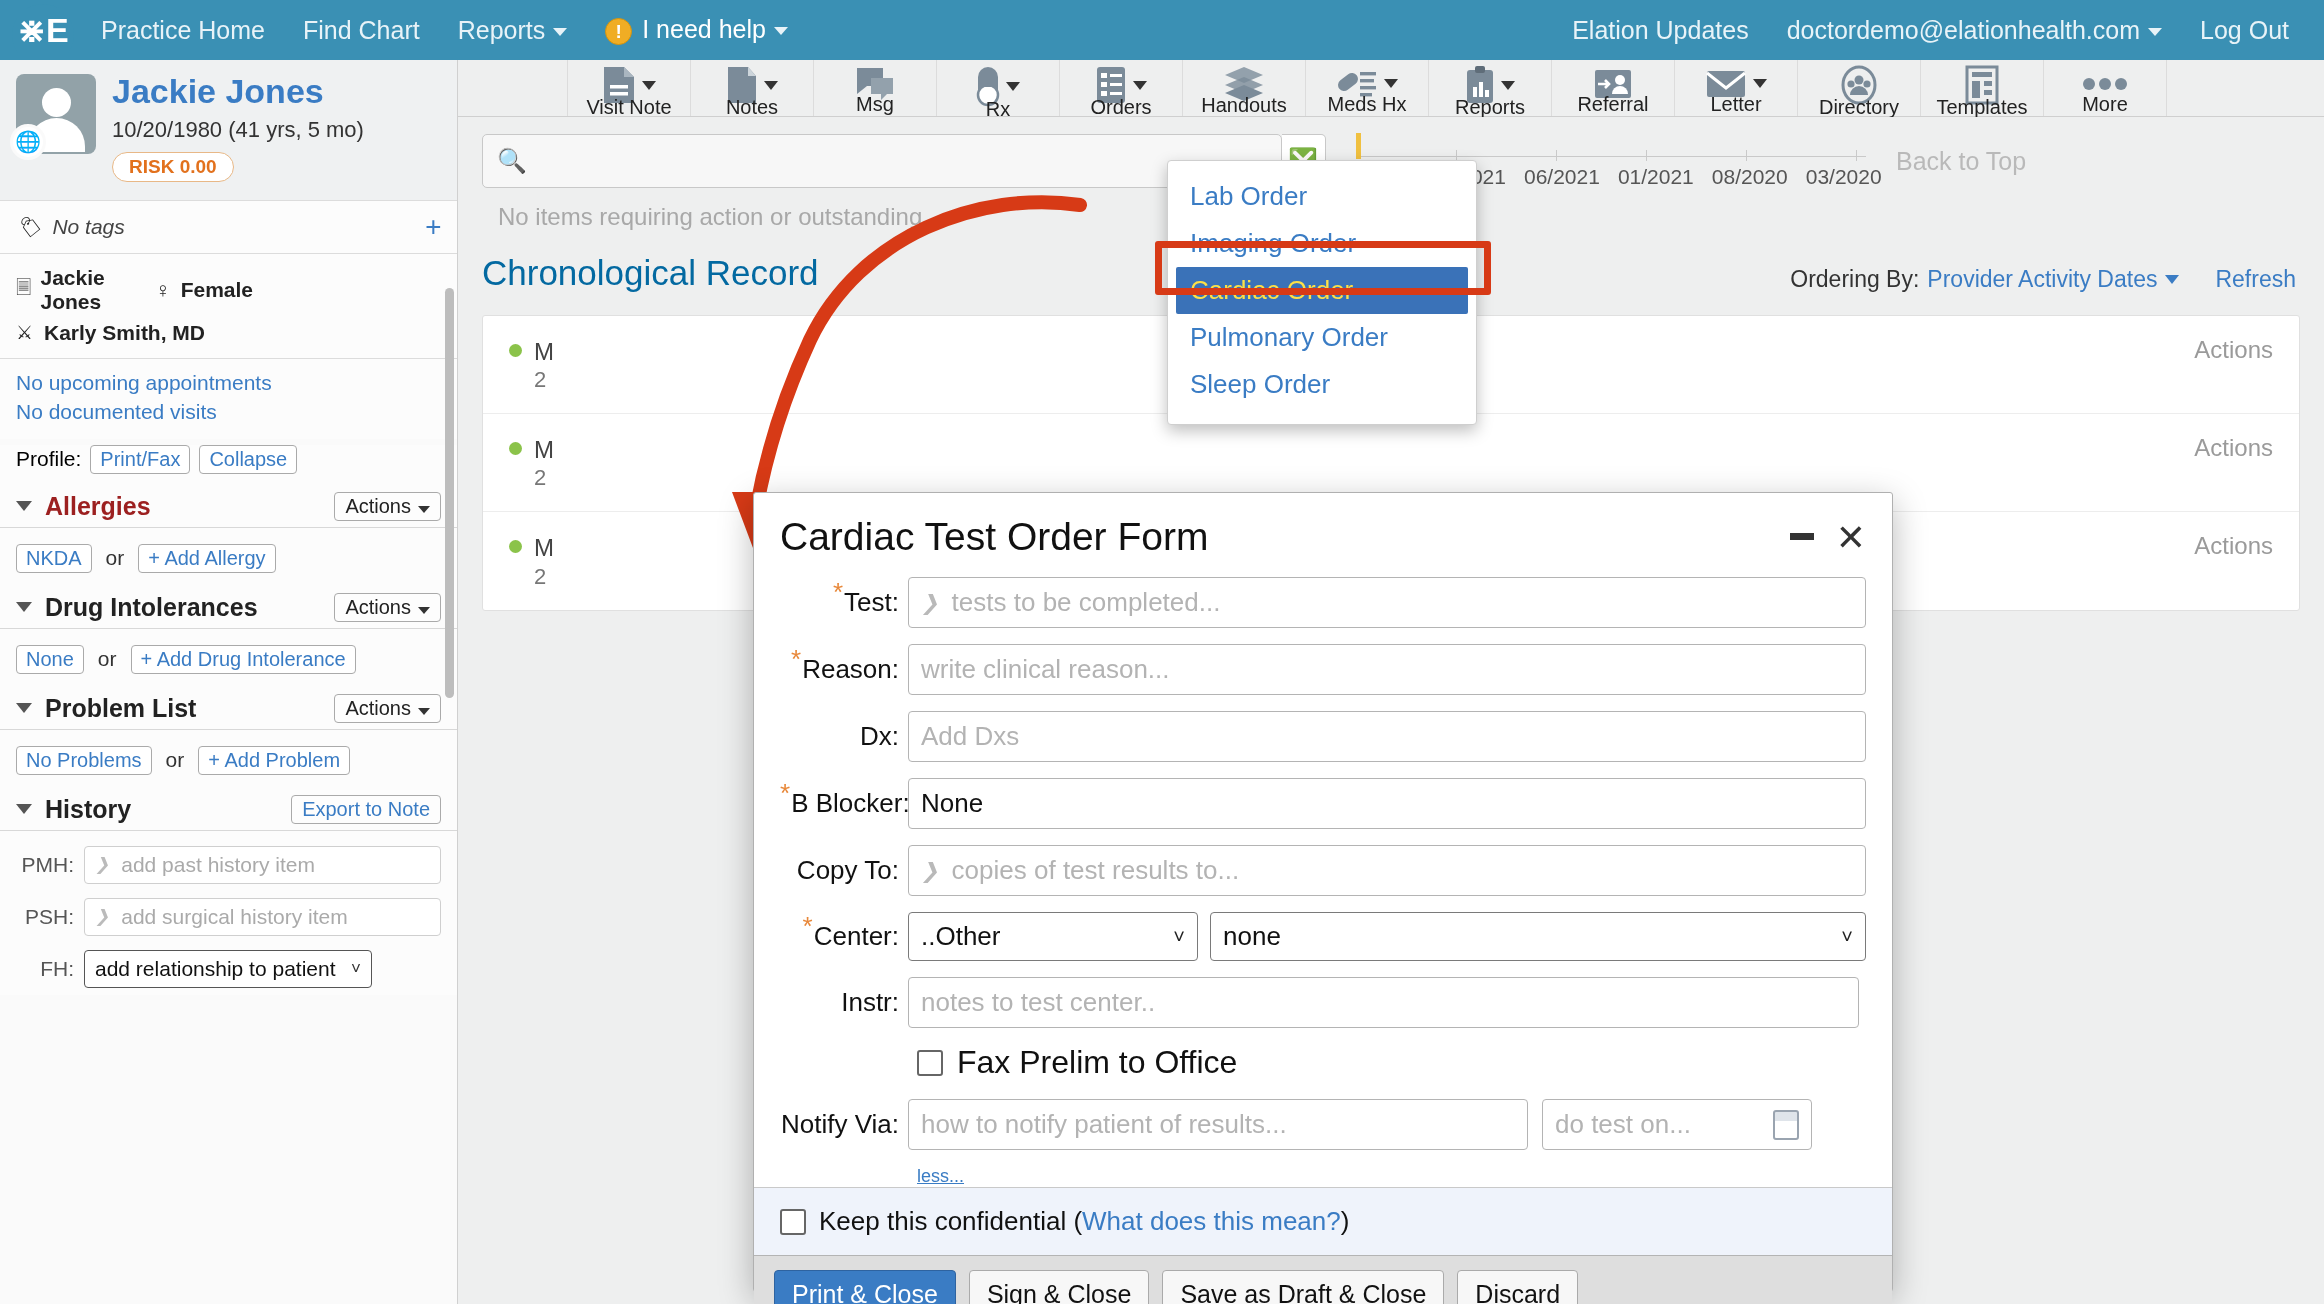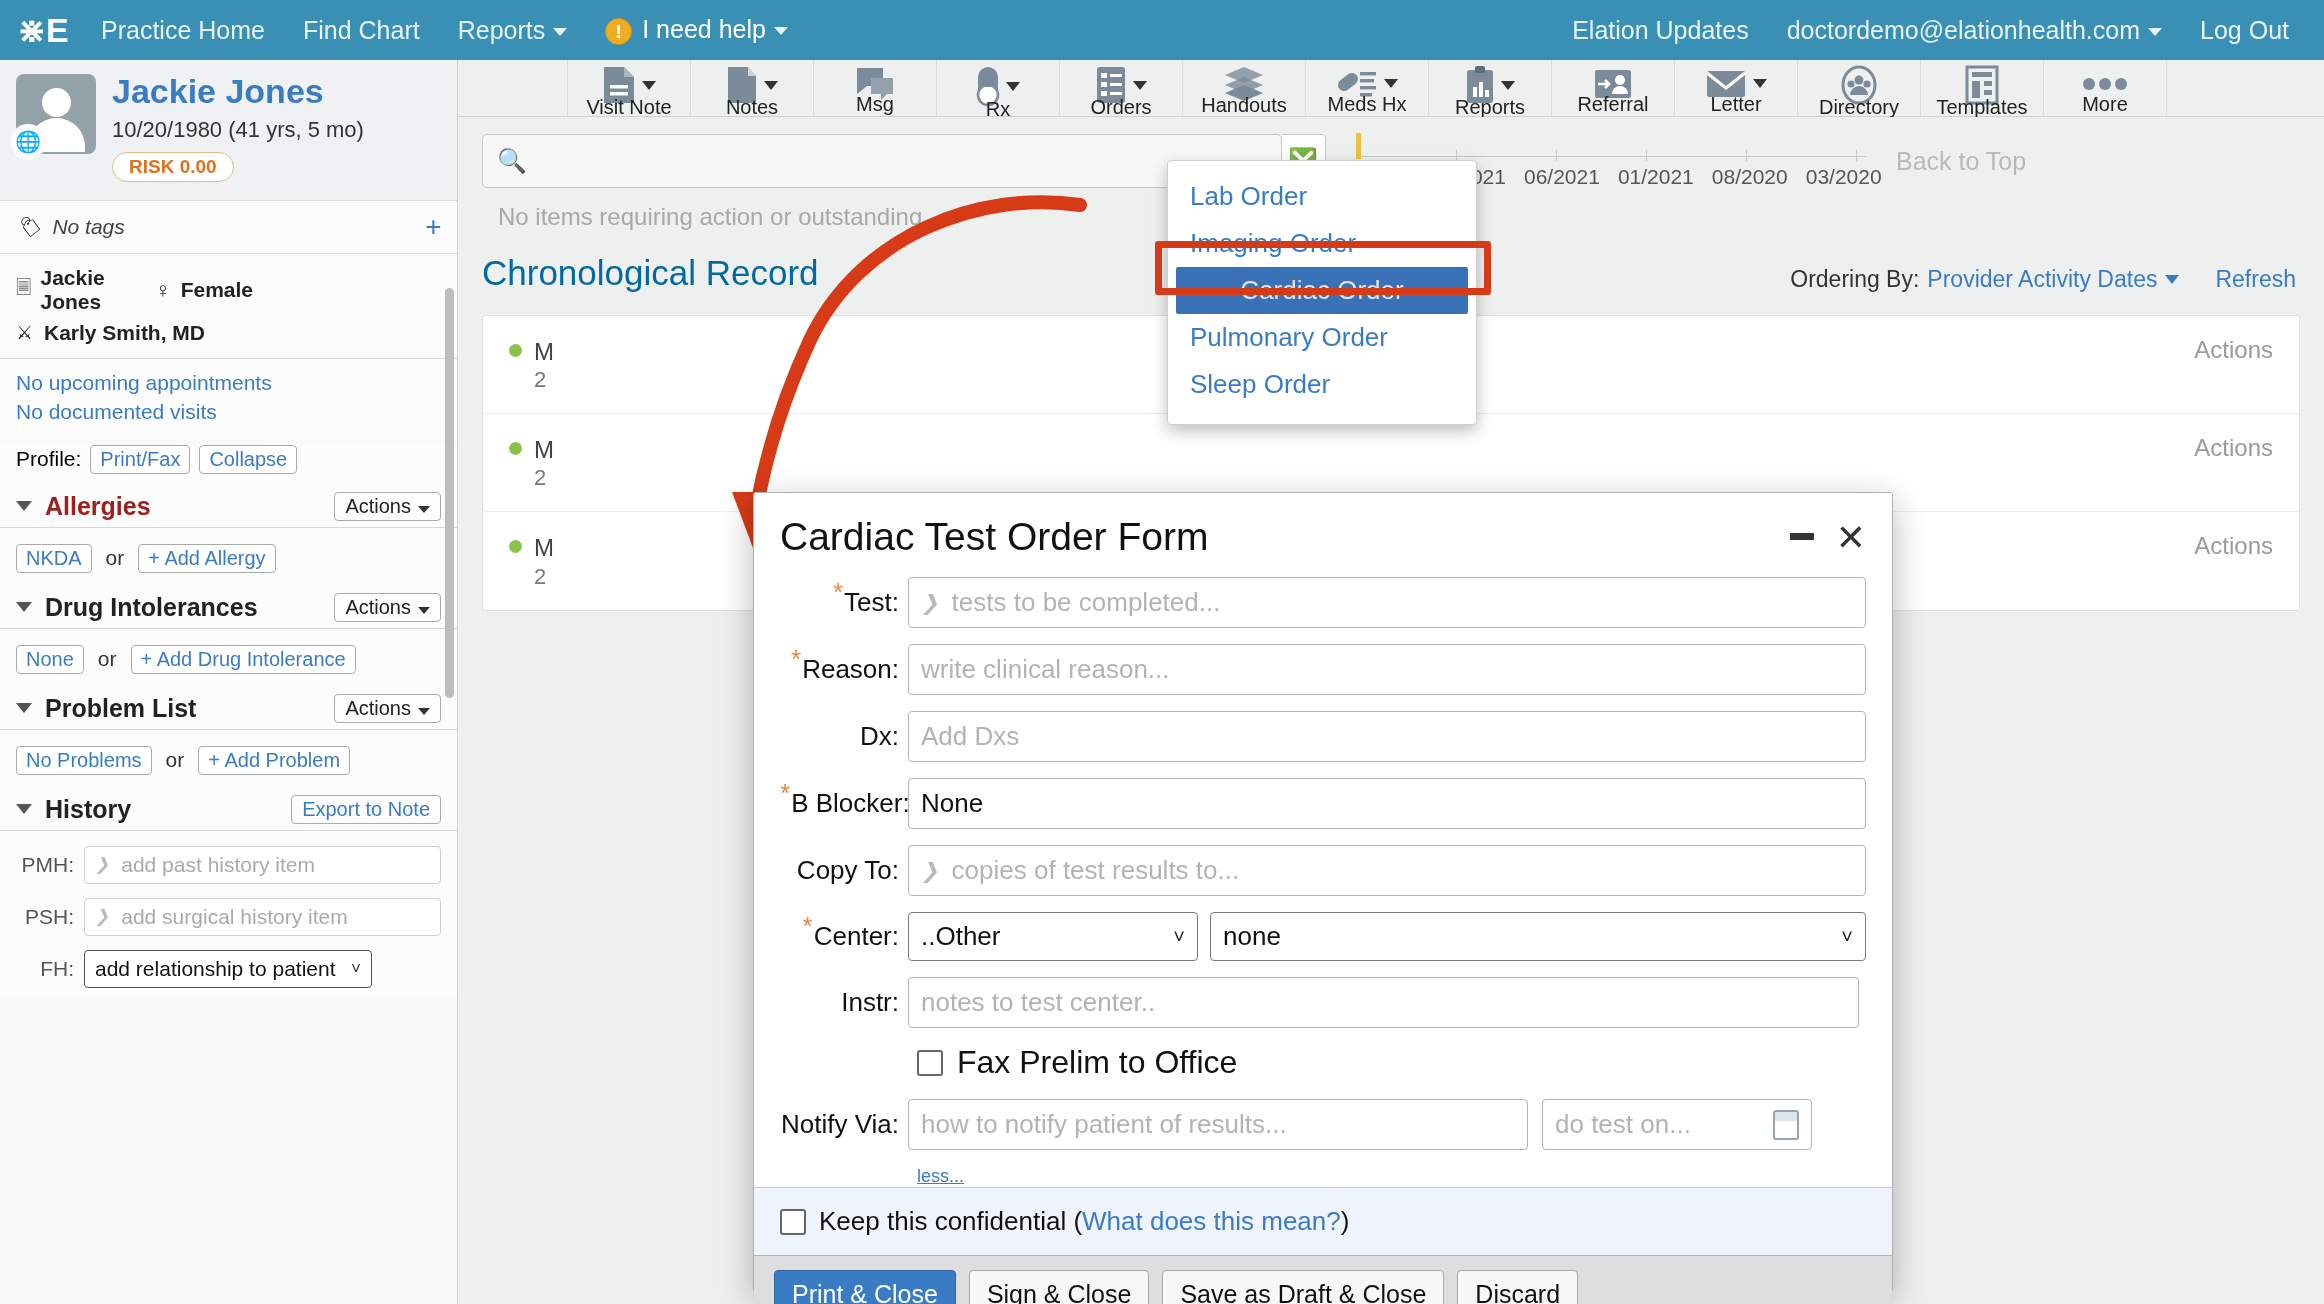--- a/index.html
+++ b/index.html
@@ -195,21 +195,21 @@
 
   
   .dropdown{
     position:absolute; left:1167px; top:160px; width:310px;
     background:#fff; border:1px solid #cfcfcf; border-radius:4px;
     box-shadow:0 6px 16px rgba(0,0,0,.25); padding:12px 0 16px 0; z-index:40;
   }
   .dd-item{
     padding:8px 22px; font-size:26px; color:#3a7cc4; cursor:pointer; white-space:nowrap;
   }
-  .dd-item.sel{ background:#3a72b8; color:#e5e5e5; margin:0 8px; border-radius:2px; padding:8px 14px;text-align:center;}
+  .dd-item.sel{ background:#3a72b8; color:#fde047; margin:0 8px; border-radius:2px; padding:8px 14px;}
   .dd-hl{
     position:absolute; left:1155px; top:241px; width:336px; height:54px;
     border:7px solid #d73a16; border-radius:3px; z-index:41; pointer-events:none;
   }
 
   
   .arrow-svg{ position:absolute; left:560px; top:180px; width:540px; height:400px; z-index:42; pointer-events:none;}
 
   
   .modal{

